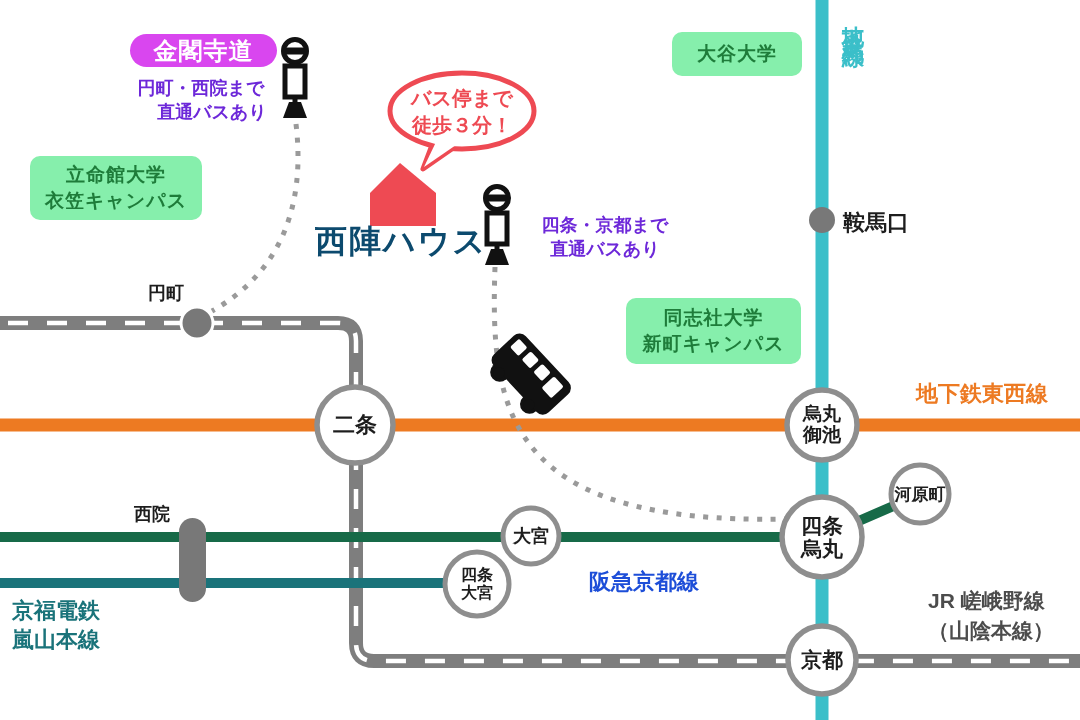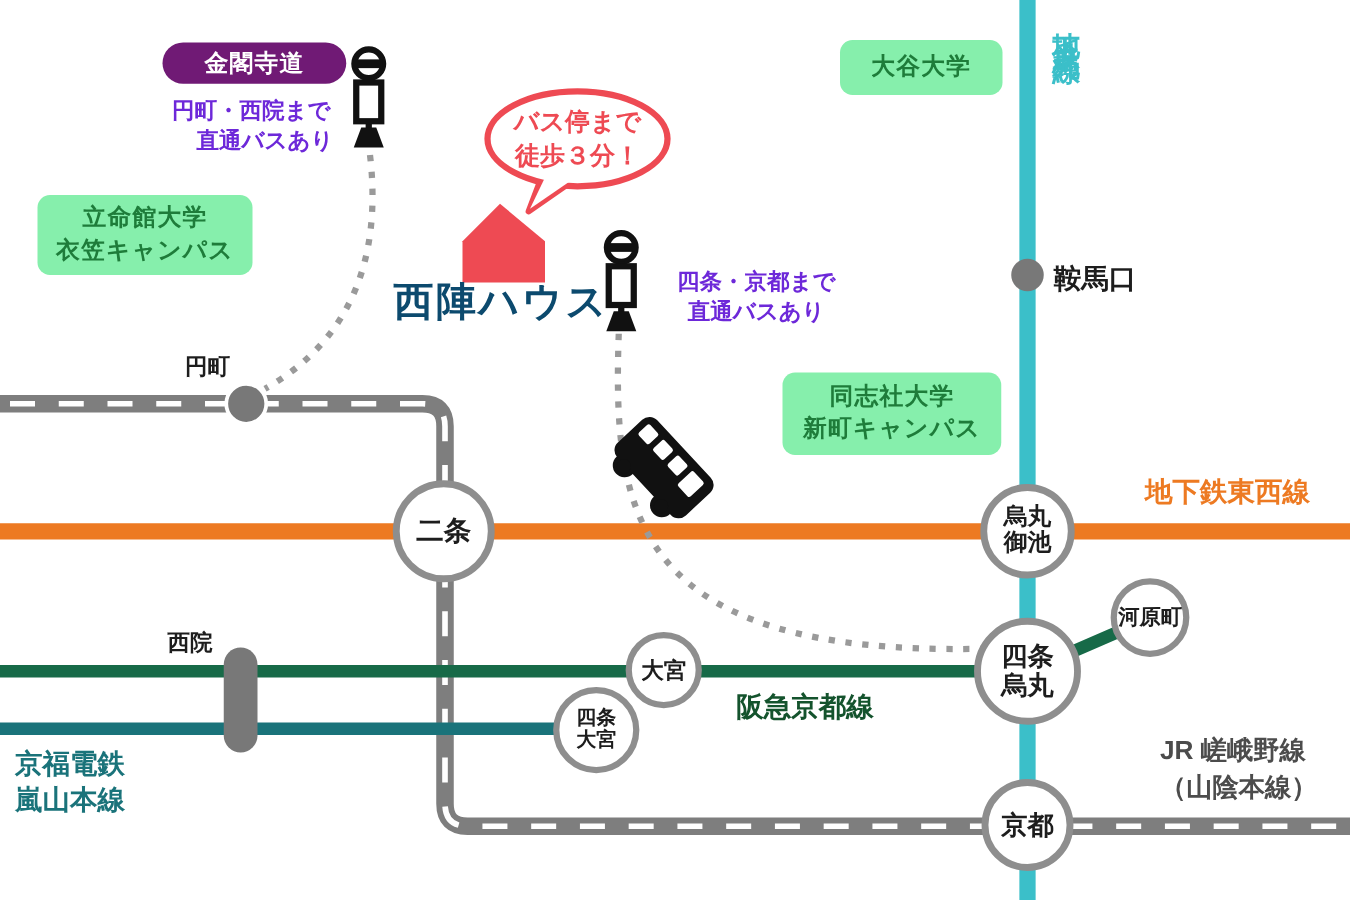--- a/index.html
+++ b/index.html
@@ -1,22 +1,22 @@
 <!DOCTYPE html>
 <html><head>
 <meta charset="utf-8">
 <style>
   html,body{margin:0;padding:0;background:#fff;}
   .canvas{position:relative;width:1080px;height:720px;background:#ffffff;overflow:hidden;
           font-family:"Liberation Sans",sans-serif;font-weight:700;}
   .canvas svg{position:absolute;left:0;top:0;z-index:1;}
   .abs{position:absolute;z-index:2;}
   .ctr{transform:translate(-50%,-50%);text-align:center;}
-  .badge-red{background:#701a75;color:#fff;border-radius:18px;display:flex;align-items:center;
-             justify-content:center;font-size:19px;letter-spacing:1px;}
+  .badge-red{background:#d946ef;color:#fff;border-radius:18px;display:flex;align-items:center;
+             justify-content:center;font-size:24px;letter-spacing:1px;}
   .badge-green{background:#86efac;color:#1e7c3a;border-radius:10px;display:flex;flex-direction:column;
                align-items:center;justify-content:center;font-size:19px;line-height:26px;letter-spacing:1px;}
   .note{color:#6d28d9;font-size:18px;line-height:24px;}
   .sta{color:#1d1d1d;}
   .line-label{white-space:nowrap;}
   .vertical{writing-mode:vertical-rl;text-orientation:upright;letter-spacing:4px;}
   .two-line span{display:block;}
 </style>
 </head>
 <body>
@@ -115,21 +115,21 @@
   <div class="abs badge-green" style="left:672px;top:32px;width:130px;height:44px;">
     <span>大谷大学</span>
   </div>
   <div class="abs badge-green" style="left:626px;top:298px;width:175px;height:66px;">
     <span>同志社大学</span>
     <span>新町キャンパス</span>
   </div>
 
   <div class="abs vertical" style="left:838px;top:8px;color:#3bbfc9;font-size:22px;">地下鉄烏丸線</div>
   <div class="abs line-label" style="left:916px;top:379px;color:#ed7a22;font-size:22px;">地下鉄東西線</div>
-  <div class="abs line-label" style="left:589px;top:551px;color:#14532d;font-size:22px;">阪急京都線</div>
+  <div class="abs line-label" style="left:589px;top:567px;color:#1d4ed8;font-size:22px;">阪急京都線</div>
   <div class="abs two-line" style="left:12px;top:596px;color:#1a737a;font-size:22px;line-height:29px;">
     <span>京福電鉄</span>
     <span>嵐山本線</span>
   </div>
   <div class="abs two-line" style="left:928px;top:586px;color:#4c4c4c;font-size:21px;line-height:30px;">
     <span>JR 嵯峨野線</span>
     <span>（山陰本線）</span>
   </div>
 
   <div class="abs sta" style="left:843px;top:208px;font-size:22px;">鞍馬口</div>

